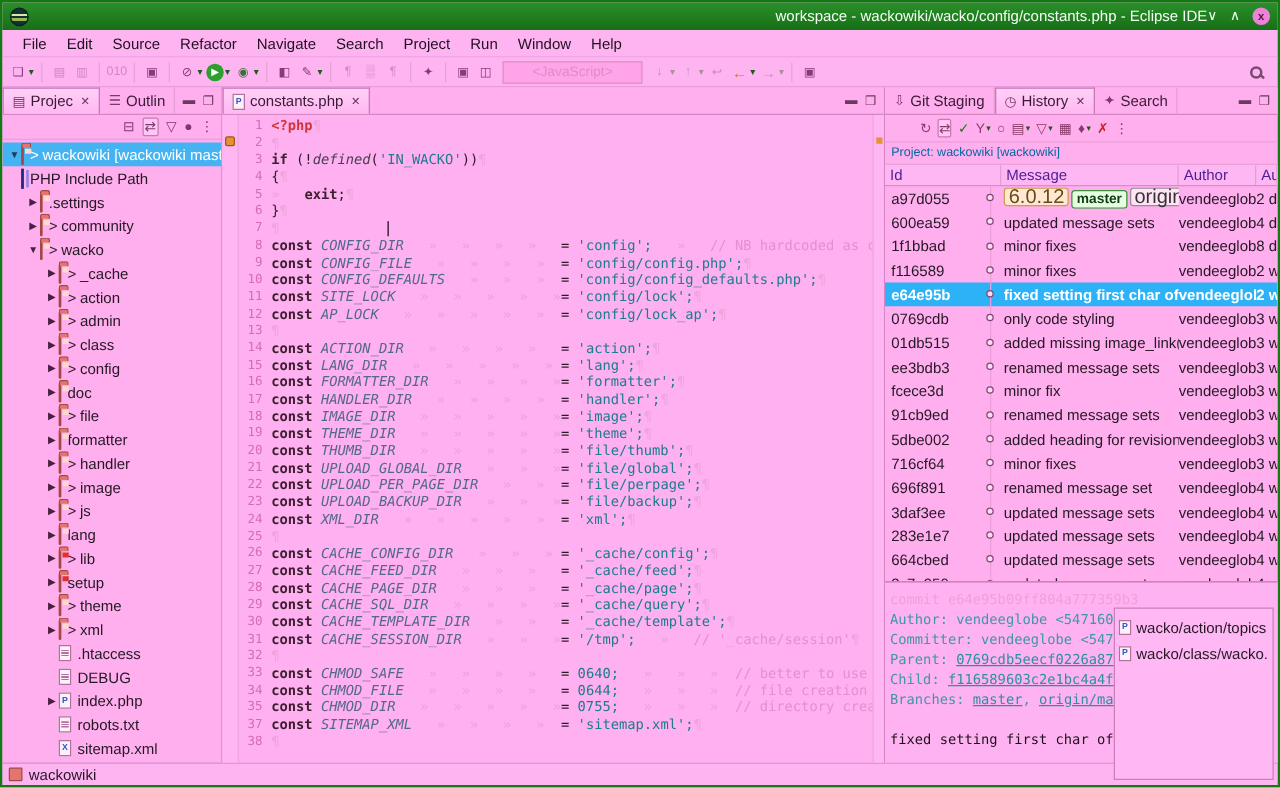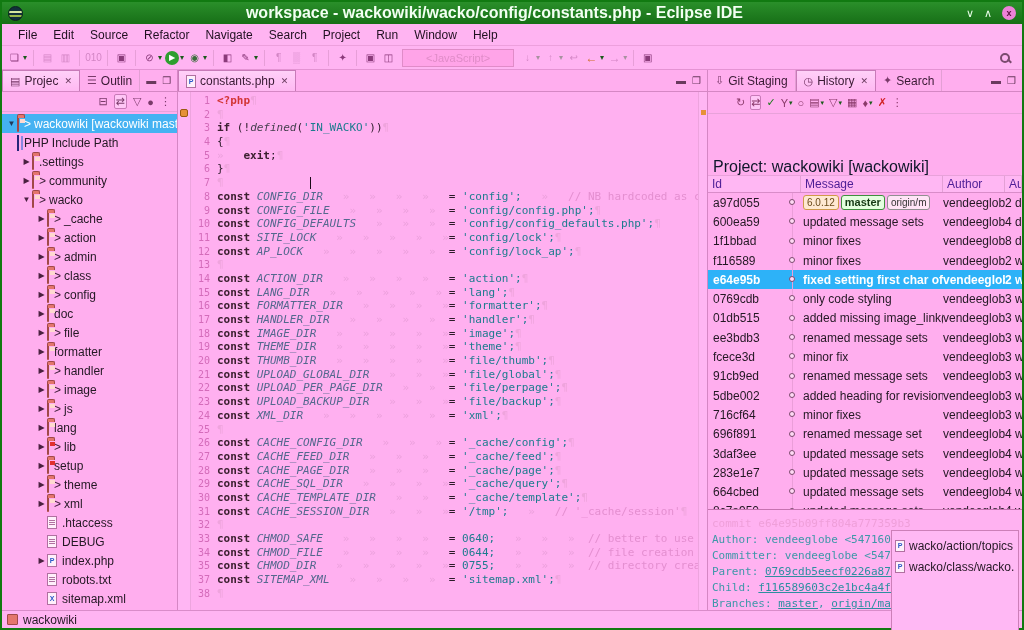--- a/index.html
+++ b/index.html
@@ -3,21 +3,21 @@
 <meta charset="utf-8">
 <style>
   * { margin:0; padding:0; box-sizing:border-box; }
   html,body { width:1024px; height:630px; overflow:hidden; }
   body { font-family:"Liberation Sans", sans-serif; font-size:12px; color:#241824; background:#ffaeee; }
   #app { width:1024px; height:630px; display:flex; flex-direction:column; border:2px solid #117a11; }
 
   
   .titlebar { height:22px; background:linear-gradient(#2a8f2a,#176f17); display:flex; align-items:center; padding:0 6px; color:#eaffea; flex:0 0 auto; }
   .tb-logo { width:15px; height:15px; border-radius:50%; background:linear-gradient(#12303a 30%,#d8e8a0 30%,#d8e8a0 45%,#12303a 45%,#12303a 60%,#9ab848 60%,#9ab848 75%,#12303a 75%); border:1px solid #0a2020; }
-  .tb-title { flex:1; text-align:center; font-size:16px; color:#f2fff2; white-space:nowrap; overflow:hidden;font-weight:bold; }
+  .tb-title { flex:1; text-align:right; font-size:12px; color:#f2fff2; white-space:nowrap; overflow:hidden; }
   .tb-ctrl { display:flex; gap:10px; align-items:center; }
   .tb-btn { color:#eaffea; font-size:11px; line-height:14px; cursor:default; }
   .tb-close { width:14px; height:14px; border-radius:50%; background:#ee82d8; color:#5a1040; font-size:9px; display:flex; align-items:center; justify-content:center; font-weight:bold; }
 
   
   .menubar { height:22px; background:#ffb4f2; display:flex; align-items:center; padding-left:8px; gap:0; border-bottom:1px solid #eda0dd; flex:0 0 auto; }
   .mi { padding:2px 8px; color:#201020; }
 
   
   .toolbar { height:24px; background:#ffb4f2; border-bottom:1px solid #e493d3; display:flex; align-items:center; padding:0 4px; gap:1px; flex:0 0 auto; }
@@ -94,34 +94,34 @@
   .edscroll { width:9px; background:#ffb6f3; border-left:1px solid #eda4de; flex:0 0 auto; }
   .edscroll .wmark { width:5px; height:5px; background:#e69138; margin:18px auto 0; }
 
   
   .gittools { height:22px; display:flex; align-items:center; gap:5px; padding:0 4px 0 28px; border-bottom:1px solid #e8a2da; flex:0 0 auto; }
   .gt { font-size:11px; color:#8a3a6a; display:flex; align-items:center; }
   .gt .dd { font-size:7px; }
   .gt.active { border:1px solid #c87ab8; background:#ffc6f6; border-radius:2px; }
   .gt-red { color:#d02020; }
   .gt-green { color:#1a7a1a; }
-  .gprj { height:18px; display:flex; align-items:center; padding:0 5px; font-size:16px; color:#0f172a; border-bottom:1px solid #e8a2da; flex:0 0 auto;margin-top:44px; }
+  .gprj { height:18px; display:flex; align-items:center; padding:0 5px; font-size:10px; color:#0369a1; border-bottom:1px solid #e8a2da; flex:0 0 auto; }
   .ghdr { height:17px; display:flex; background:#ffb7f3; border-bottom:1px solid #d98cc9; font-size:12px; color:#4c1d95; flex:0 0 auto; }
   .ghc { padding:1px 4px; border-right:1px solid #e3a0d5; overflow:hidden; white-space:nowrap; }
   .gtable { height:316px; overflow:hidden; position:relative; flex:0 0 auto; }
   .grow { height:19.3px; display:flex; align-items:center; font-size:12px; white-space:nowrap; }
   .grow.sel { background:#2db2f8; color:#fff; font-weight:bold; }
   .gc-id { width:76px; padding-left:5px; overflow:hidden; flex:0 0 auto; }
   .gc-graph { width:17px; flex:0 0 auto; position:relative; height:100%; }
   .gc-graph .vln { position:absolute; left:8px; top:0; bottom:0; width:1px; background:#eb9ed9; }
   .gc-graph .nd { position:absolute; left:5px; top:6px; width:6px; height:6px; border-radius:50%; background:#ffd9f5; border:1px solid #7c4a6e; }
   .gc-msg { width:142px; overflow:hidden; flex:0 0 auto; padding-left:2px; }
   .gc-auth { width:62px; overflow:hidden; flex:0 0 auto; }
   .gc-date { flex:1; overflow:hidden; }
-  .pill { display:inline-block; border-radius:3px; padding:0 3px; font-size:10px; margin-right:2px; line-height:13px; vertical-align:1px; }
+  .pill { display:inline-block; border-radius:3px; padding:0 3px; font-size:16px; margin-right:2px; line-height:13px; vertical-align:1px; }
   .pill.tag { border:1px solid #cf9a4a; background:#ffe9d2; color:#6a4a1a; }
   .pill.branch { border:1px solid #3f8f3f; background:#e4ffe0; color:#143a14; font-weight:bold; font-size:11px; }
   .pill.remote { border:1px solid #909090; background:#ffe4f6; color:#333; }
   .gdetails { flex:1; border-top:1px solid #c673b0; display:flex; min-height:0; position:relative; background:#ffb2f1; }
   .gdtext { flex:1; padding:6px 2px 0 4px; font-family:"DejaVu Sans Mono", monospace; font-size:11px; line-height:16px; overflow:hidden; white-space:nowrap; }
   .dl-faded { color:#ef9fd9; }
   .dl-meta { color:#3e97a8; }
   .dl-link { color:#2d8fa0; text-decoration:underline; }
   .dl-msg { color:#1c121a; }
   .gfiles { position:absolute; right:3px; top:20px; width:128px; height:138px; background:#ffb8f4; border:1px solid #cc7fb8; padding:4px 3px; overflow:hidden; }

